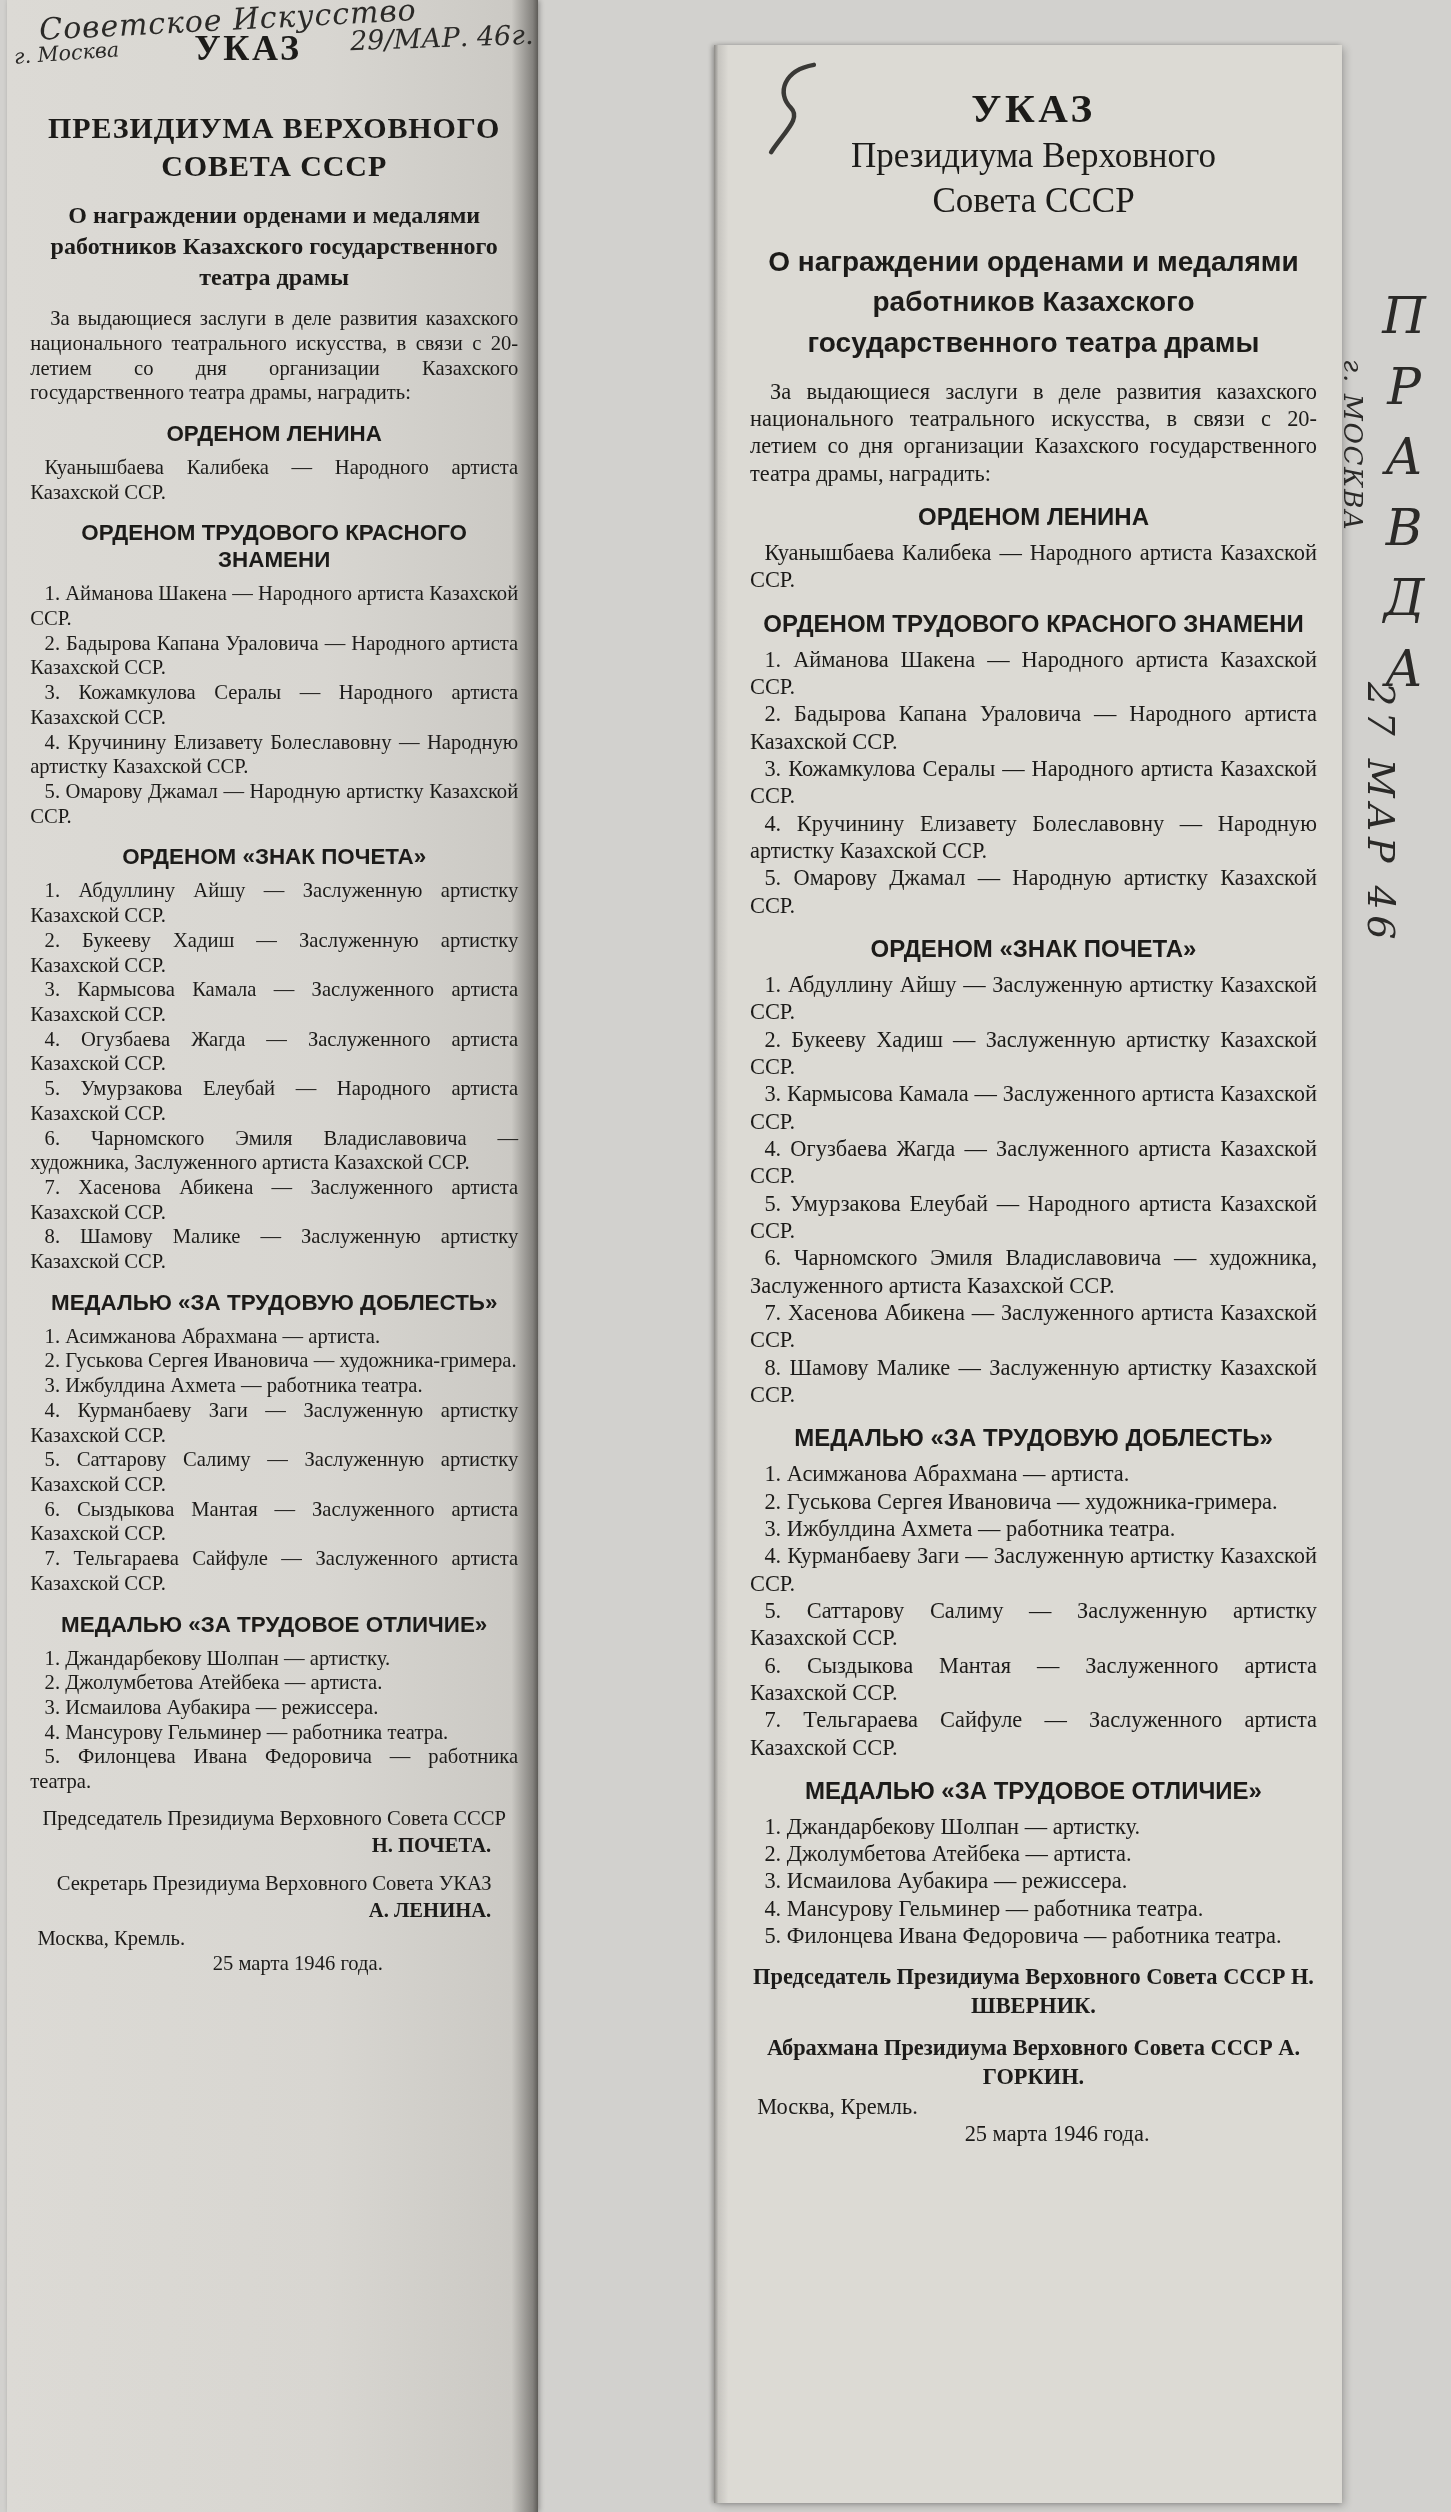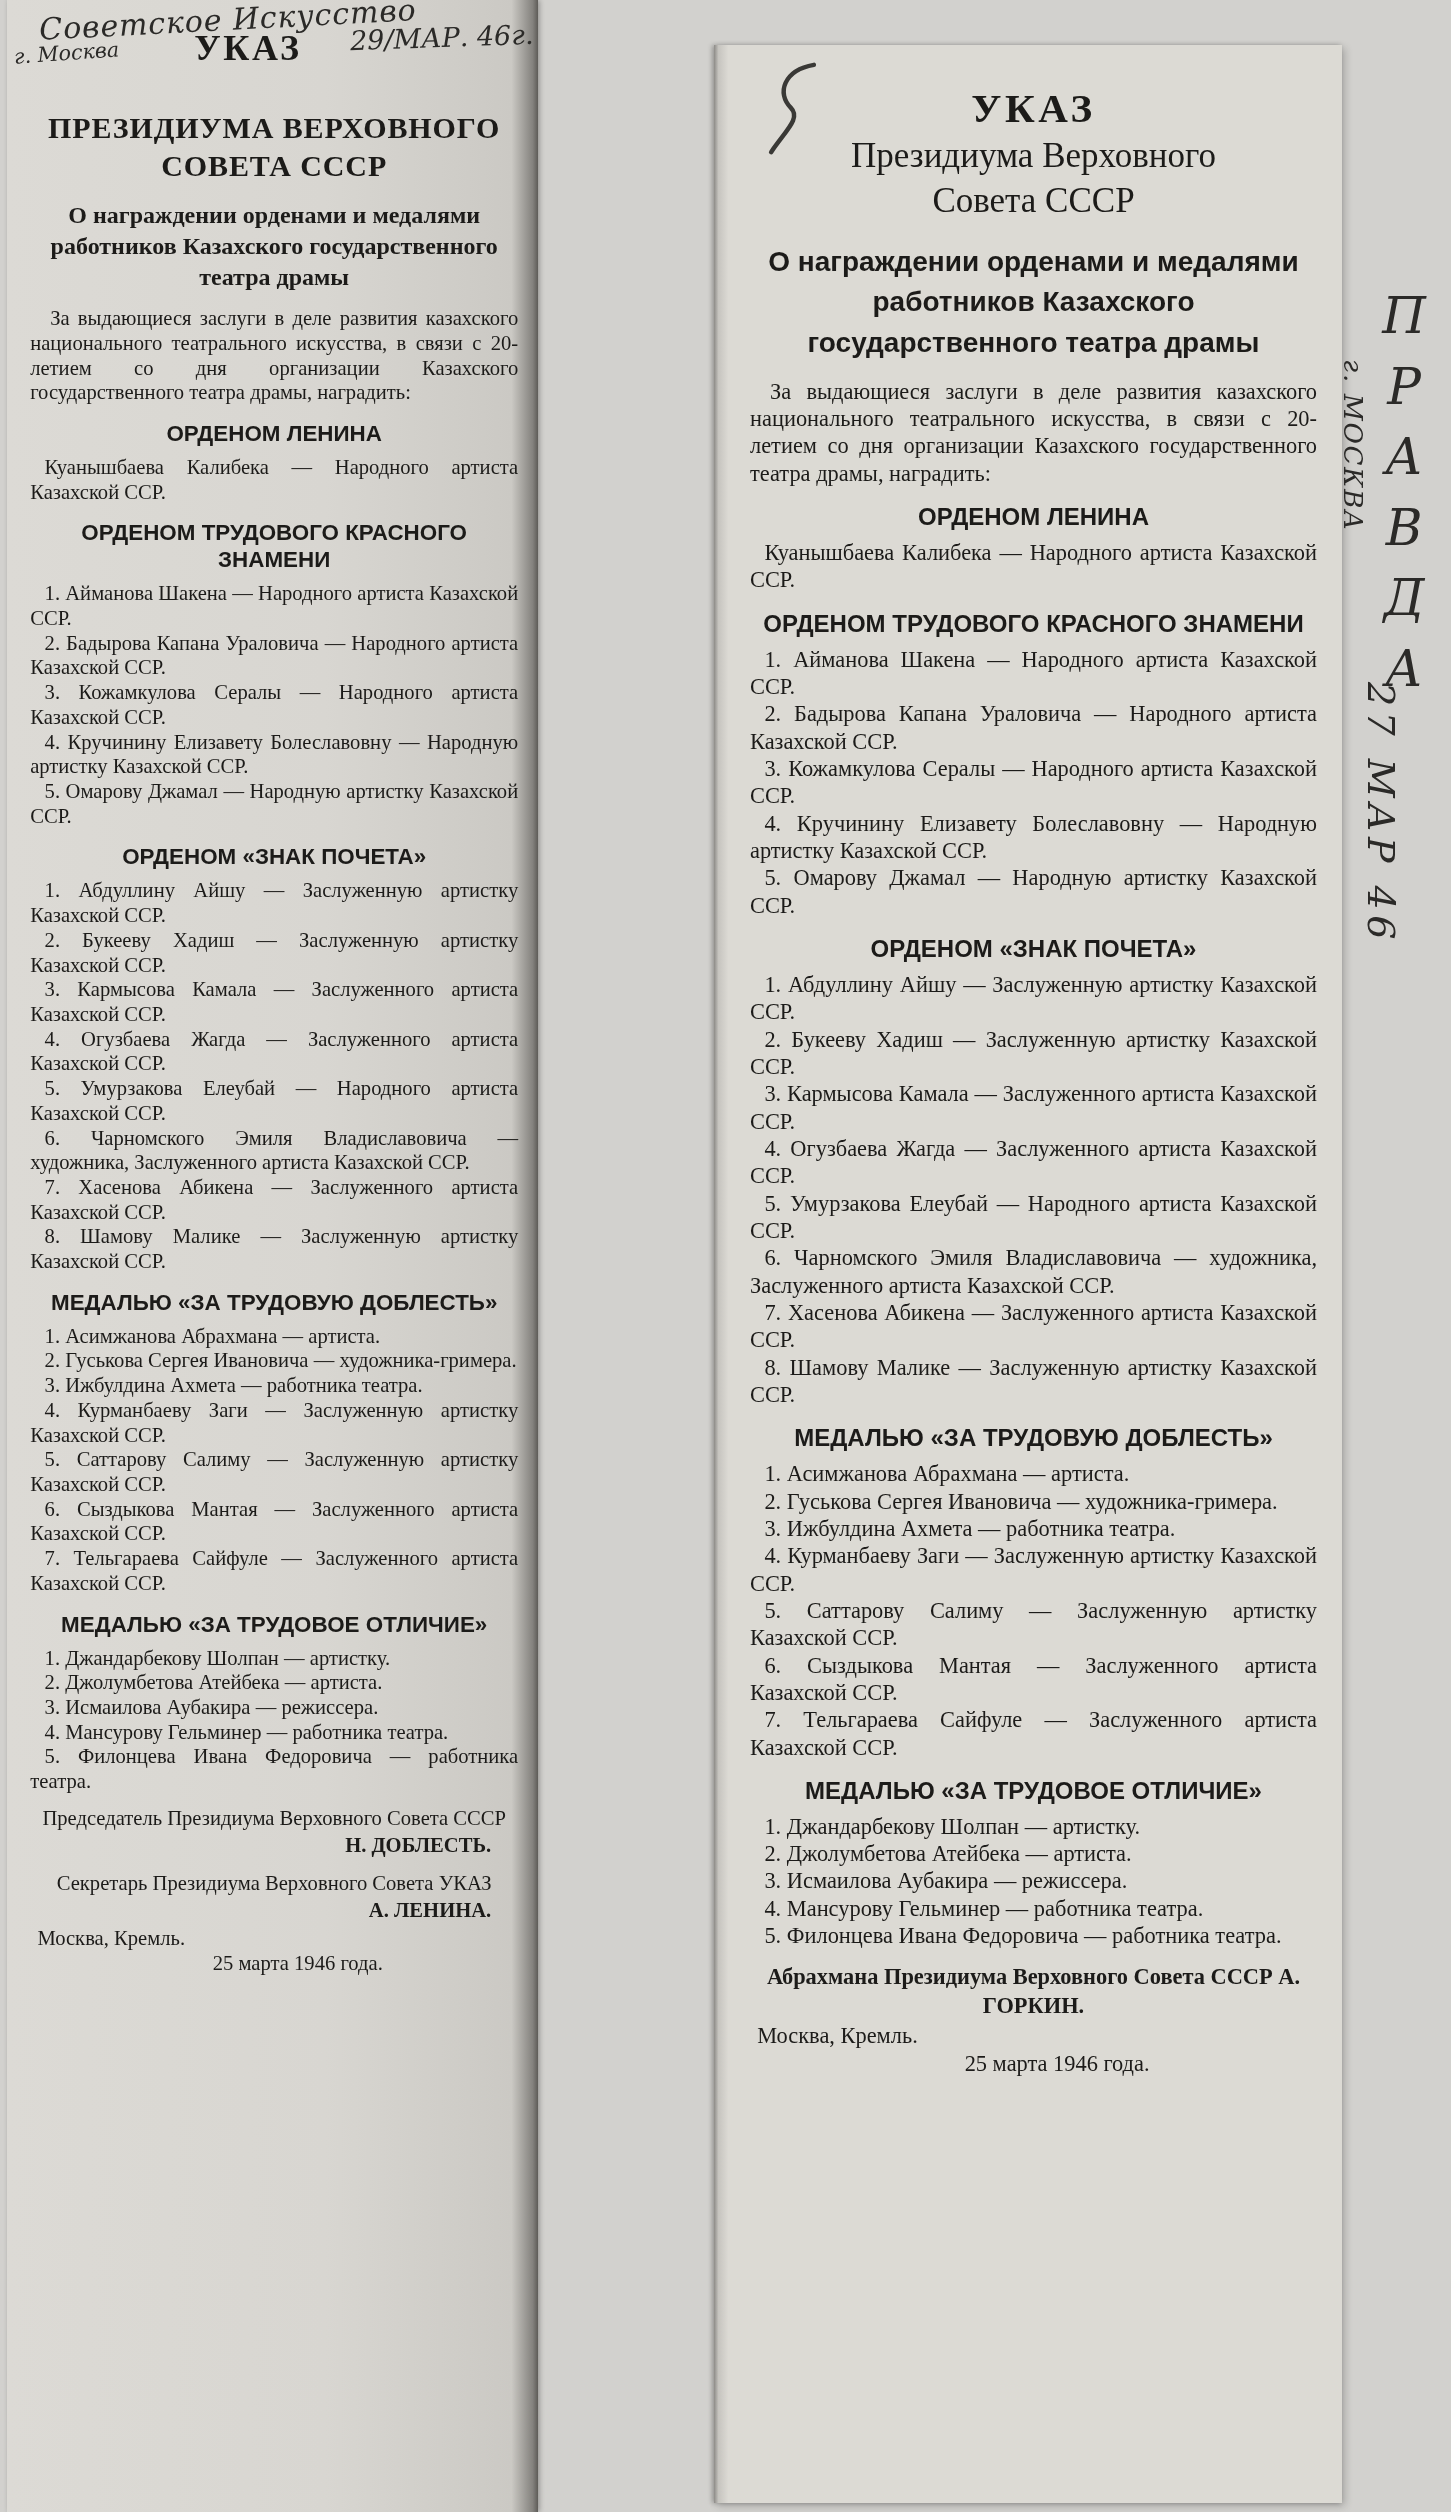--- a/index.html
+++ b/index.html
@@ -144,21 +144,21 @@
         <div class="sec-heading">МЕДАЛЬЮ «ЗА ТРУДОВОЕ ОТЛИЧИЕ»</div>
         <div class="award-item">1. Джандарбекову Шолпан — артистку.</div>
         <div class="award-item">2. Джолумбетова Атейбека — артиста.</div>
         <div class="award-item">3. Исмаилова Аубакира — режиссера.</div>
         <div class="award-item">4. Мансурову Гельминер — работника театра.</div>
         <div class="award-item">5. Филонцева Ивана Федоровича — работника театра.</div>
       </div>
 
     <div id="left-signatures">
         <div class="sig-title">Председатель Президиума Верховного Совета СССР</div>
-        <div class="sig-name">Н. ДОБЛЕСТЬ.</div>
+        <div class="sig-name">Н. ПОЧЕТА.</div>
         <div class="sig-title">Секретарь Президиума Верховного Совета УКАЗ</div>
         <div class="sig-name">А. ЛЕНИНА.</div>
       </div>
 
     <div class="place-line">Москва, Кремль.</div>
     <div class="date-line">25 марта 1946 года.</div>
   </div>
 </div>
 
 <div class="clip right-clip">
@@ -206,20 +206,21 @@
         <div class="award-item">7. Тельгараева Сайфуле — Заслуженного артиста Казахской ССР.</div>
         <div class="sec-heading">МЕДАЛЬЮ «ЗА ТРУДОВОЕ ОТЛИЧИЕ»</div>
         <div class="award-item">1. Джандарбекову Шолпан — артистку.</div>
         <div class="award-item">2. Джолумбетова Атейбека — артиста.</div>
         <div class="award-item">3. Исмаилова Аубакира — режиссера.</div>
         <div class="award-item">4. Мансурову Гельминер — работника театра.</div>
         <div class="award-item">5. Филонцева Ивана Федоровича — работника театра.</div>
       </div>
 
     <div id="right-signatures">
+        <div class="sig-inline">Председатель Президиума Верховного Совета СССР Н. ШВЕРНИК.</div>
         <div class="sig-inline">Абрахмана Президиума Верховного Совета СССР А. ГОРКИН.</div>
       </div>
 
     <div class="place-line">Москва, Кремль.</div>
     <div class="date-line">25 марта 1946 года.</div>
   </div>
 </div>
 
 <div class="pravda-vert">ПРАВДА</div>
 <div class="moskva-vert">г. МОСКВА</div>

